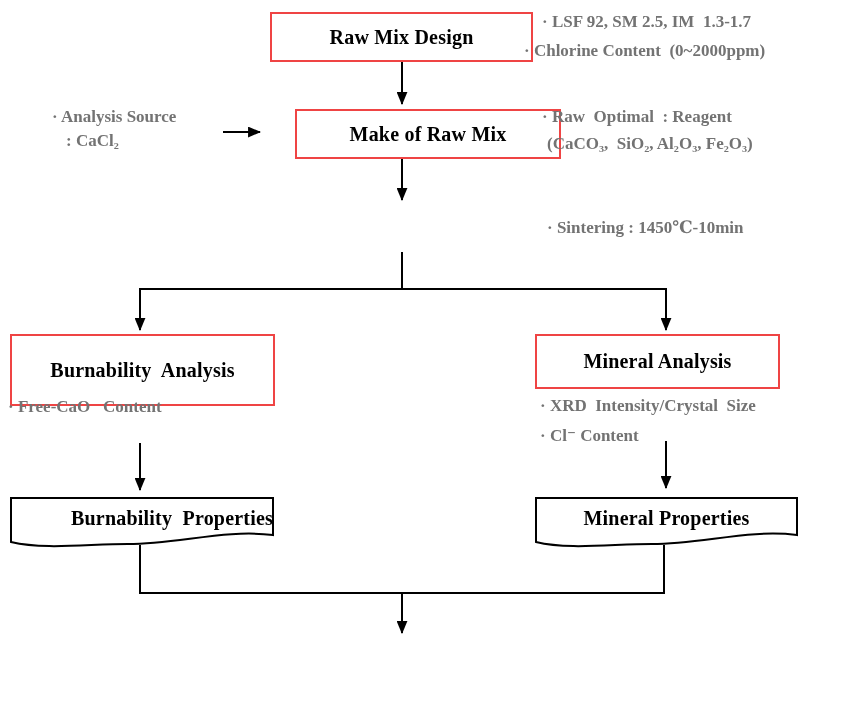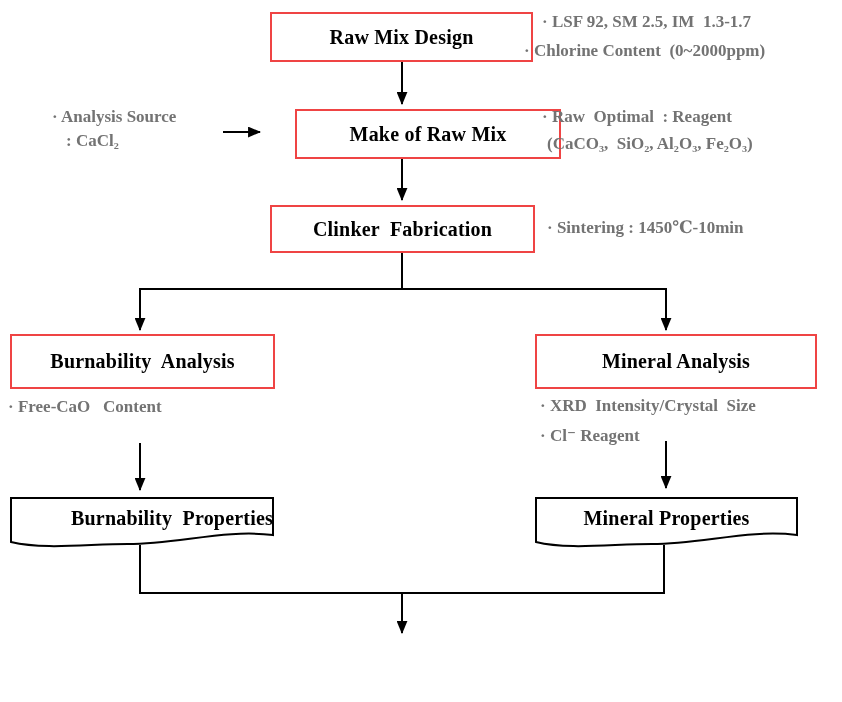--- a/index.html
+++ b/index.html
@@ -84,29 +84,26 @@
   </svg>
 
   <div class="node" style="left:270px; top:12px; width:263px; height:50px;">
     <span class="node-label">Raw Mix Design</span>
   </div>
 
   <div class="node" style="left:267px; top:109px; width:266px; height:50px;margin-left:28px;">
     <span class="node-label">Make of Raw Mix</span>
   </div>
 
-  <div class="node" style="left:270px; top:205px; width:265px; height:48px;">
-    <span class="node-label">Clinker  Fabrication</span>
-  </div>
 
-  <div class="node" style="left:10px; top:334px; width:265px; height:55px;">
+  <div class="node" style="left:10px; top:334px; width:265px; height:72px;">
     <span class="node-label">Burnability  Analysis</span>
   </div>
 
-  <div class="node" style="left:535px; top:334px; width:282px; height:55px;">
+  <div class="node" style="left:535px; top:334px; width:245px; height:55px;">
     <span class="node-label">Mineral Analysis</span>
   </div>
 
   <div class="doc-label" style="left:11px; top:498px; width:262px; height:40px;justify-content:flex-end;">
     <span class="node-label">Burnability  Properties</span>
   </div>
 
   <div class="doc-label" style="left:536px; top:498px; width:261px; height:40px;">
     <span class="node-label">Mineral Properties</span>
   </div>
@@ -119,15 +116,15 @@
   <div class="ann" style="left:66px; top:131px;">: CaCl₂</div>
 
   <div class="ann" style="left:542px; top:107px;">· Raw  Optimal  : Reagent</div>
   <div class="ann" style="left:547px; top:134px;">(CaCO₃,  SiO₂, Al₂O₃, Fe₂O₃)</div>
 
   <div class="ann" style="left:547px; top:218px;">· Sintering : 1450℃-10min</div>
 
   <div class="ann" style="left:8px; top:397px;">· Free-CaO   Content</div>
 
   <div class="ann" style="left:540px; top:396px;text-align:center;">· XRD  Intensity/Crystal  Size</div>
-  <div class="ann" style="left:540px; top:426px;">· Cl⁻ Reagent</div>
+  <div class="ann" style="left:540px; top:426px;">· Cl⁻ Content</div>
 
 </div>
 
 </body></html>

